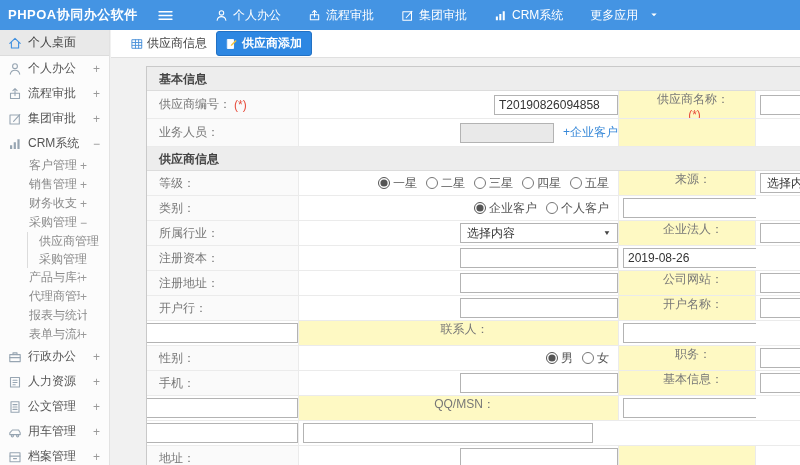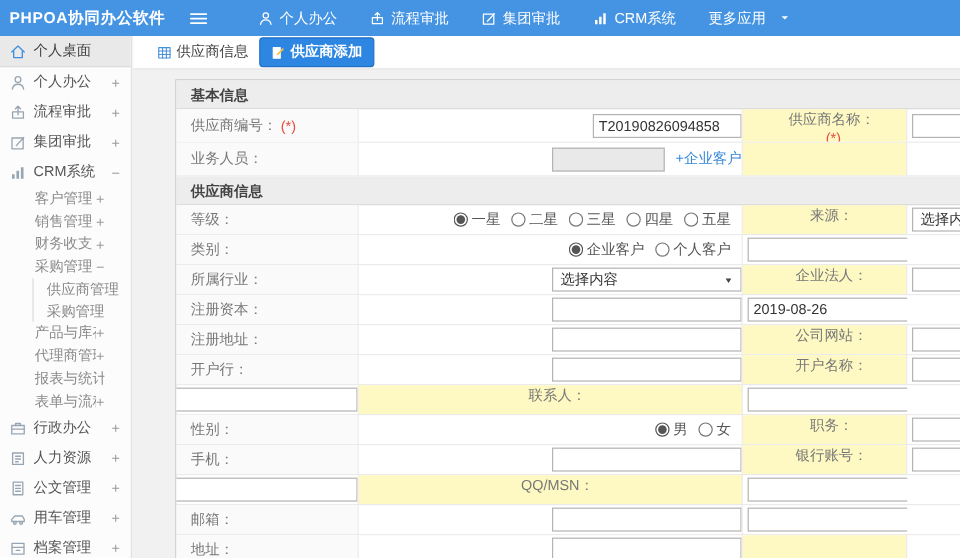--- a/index.html
+++ b/index.html
@@ -474,41 +474,38 @@
           </div>
         </div>
         <div class="frow h25">
           <div class="cell lab">
             <span>手机：</span>
           </div>
           <div class="cell fld">
             <input type="text" class="txt" style="">
           </div>
           <div class="cell lab2">
-            <span>银行账号：</span>
+            <span>基本信息：</span>
           </div>
           <div class="cell fld2">
             <input type="text" class="txt rcol" style="">
           </div>
         </div>
         <div class="frow h25">
           <div class="cell fld">
             <input type="text" class="txt" style="">
           </div>
           <div class="cell lab2">
             <span>QQ/MSN：</span>
           </div>
           <div class="cell fld2">
             <input type="text" class="txt rcol" style="">
           </div>
         </div>
         <div class="frow h25">
-          <div class="cell lab">
-            <span>邮箱：</span>
-          </div>
           <div class="cell fld">
             <input type="text" class="txt" style="">
           </div>
           <div class="cell fld2">
             <input type="text" class="txt rcol" style="">
           </div>
         </div>
         <div class="frow h25">
           <div class="cell lab">
             <span>地址：</span>

